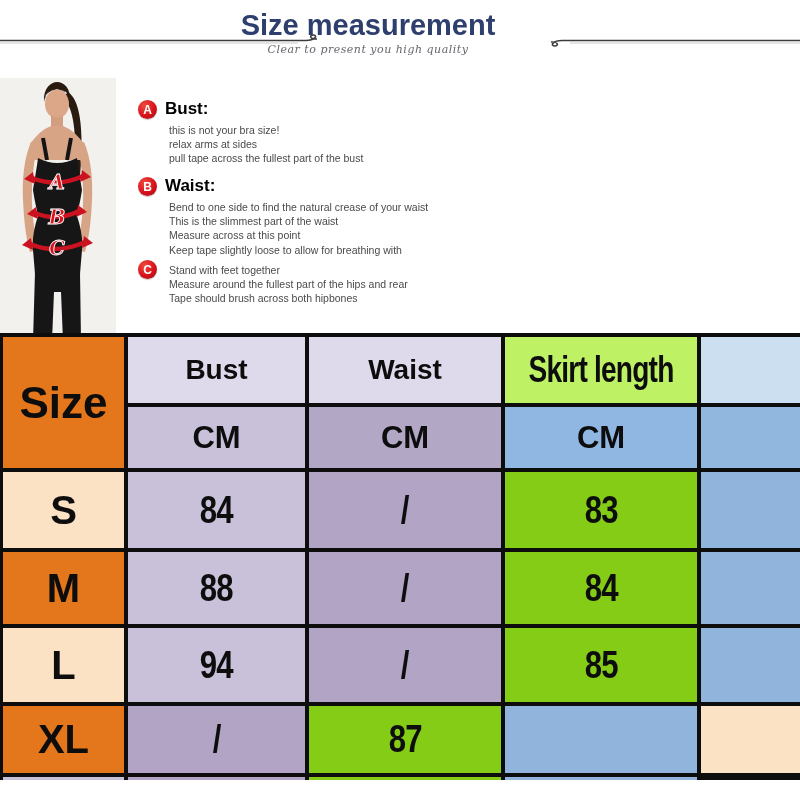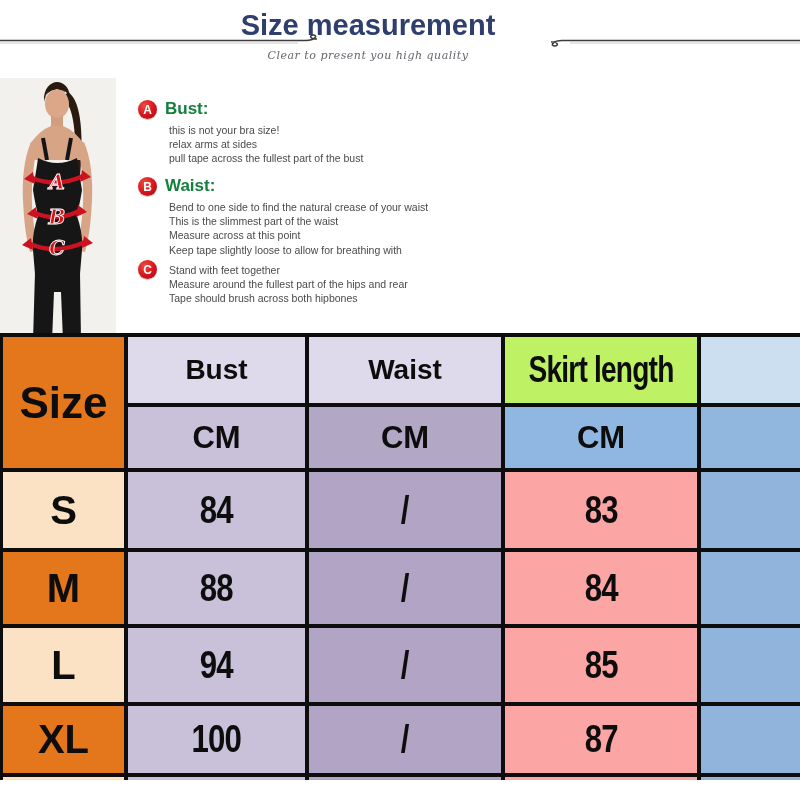--- a/index.html
+++ b/index.html
@@ -3,32 +3,32 @@
 <meta charset="utf-8">
 <style>
   html,body{margin:0;padding:0;}
   body{width:800px;height:800px;position:relative;background:#ffffff;overflow:hidden;
        font-family:"Liberation Sans",sans-serif;}
 
   
   .title-wrap{position:absolute;top:10px;left:0;width:736px;text-align:center;}
   .title{font-size:29px;font-weight:bold;color:#2e3f6e;letter-spacing:0px;line-height:31px;}
   .subtitle{font-family:"DejaVu Serif",serif;font-style:italic;font-size:11px;color:#66666e;
-            margin-top:8px;letter-spacing:0.5px;}
+            margin-top:2px;letter-spacing:0.5px;}
   .flourish{position:absolute;top:34px;left:0;width:800px;height:16px;}
 
   
   .figure-panel{position:absolute;left:0;top:78px;width:135px;height:268px;}
   .guide-section{position:absolute;left:138px;width:330px;}
   .gs-a{top:99px;} .gs-b{top:176px;} .gs-c{top:259px;}
   .marker{position:absolute;left:0;top:1px;width:19px;height:19px;border-radius:50%;
           background:radial-gradient(circle at 35% 30%,#ef4a3e 0%,#d6121b 55%,#a90910 100%);
           color:#ffffff;font-weight:bold;font-size:12px;display:flex;align-items:center;
           justify-content:center;box-shadow:0 1px 1px rgba(0,0,0,0.25);}
-  .g-head{margin-left:27px;font-size:17px;font-weight:bold;color:#15803d;line-height:20px;}
+  .g-head{margin-left:27px;font-size:17px;font-weight:bold;color:#000000;line-height:20px;}
   .g-lines{margin-left:31px;margin-top:4px;}
   .g-line{font-size:10.5px;line-height:14.2px;color:#4a4a4a;}
 
   
   .size-table{position:absolute;left:0;top:333px;width:800px;height:447px;background:#0d0d0d;
               display:grid;grid-template-columns:121px 177px 192px 192px 1fr;
               grid-template-rows:66px 61px 76px 72px 74px 67px 40px;
               gap:4px;padding:4px 0 0 3px;box-sizing:border-box;overflow:hidden;}
   .cell{display:flex;align-items:center;justify-content:center;color:#0d0d0d;}
   .c-size-h{background:#e4761b;grid-row:1 / span 2;font-size:44px;font-weight:bold;}
@@ -36,21 +36,21 @@
   .c-head-blu{background:#bef264;font-size:33px;font-weight:bold;}
   .c-head-blu2{background:#ccdff1;}
   .c-cm-bust{background:#c9c1da;font-size:31px;font-weight:bold;}
   .c-cm-waist{background:#b2a7c5;font-size:31px;font-weight:bold;}
   .c-cm-skirt{background:#90b7e1;font-size:31px;font-weight:bold;}
   .c-cm-extra{background:#92b7de;}
   .c-peach{background:#fbe2c4;font-size:40px;font-weight:bold;}
   .c-orange{background:#e4761b;font-size:40px;font-weight:bold;}
   .c-bust{background:#c8c1d9;}
   .c-waist{background:#b2a4c4;}
-  .c-skirt{background:#fca5a5;}
+  .c-skirt{background:#84cc16;}
   .c-extra{background:#91b4dc;}
   .num{font-size:38px;font-weight:bold;transform:scaleX(0.82);letter-spacing:-1px;}
   .cond{font-size:36px;font-weight:bold;transform:scaleX(0.78);letter-spacing:-1px;white-space:nowrap;}
 </style>
 </head>
 <body>
 
 <svg class="flourish" viewBox="0 0 800 16">
   <path d="M0,6.5 H306 C315,6.5 318,1.5 313.5,1 C309.5,0.6 309,5.5 317,5" fill="none" stroke="#3c3c3c" stroke-width="1.6"></path>
   <path d="M0,9 H298" fill="none" stroke="#c9c9c9" stroke-width="1"></path>
@@ -181,23 +181,20 @@
     </div>
   <div class="cell c-waist">
       <span class="num">/</span>
     </div>
   <div class="cell c-skirt">
       <span class="num">85</span>
     </div>
   <div class="cell c-extra"></div>
 
   <div class="cell c-orange">XL</div>
-  <div class="cell c-bust">
-      <span class="num">100</span>
-    </div>
   <div class="cell c-waist">
       <span class="num">/</span>
     </div>
   <div class="cell c-skirt">
       <span class="num">87</span>
     </div>
   <div class="cell c-extra"></div>
 
   <div class="cell c-peach"></div>
   <div class="cell c-bust"></div>

